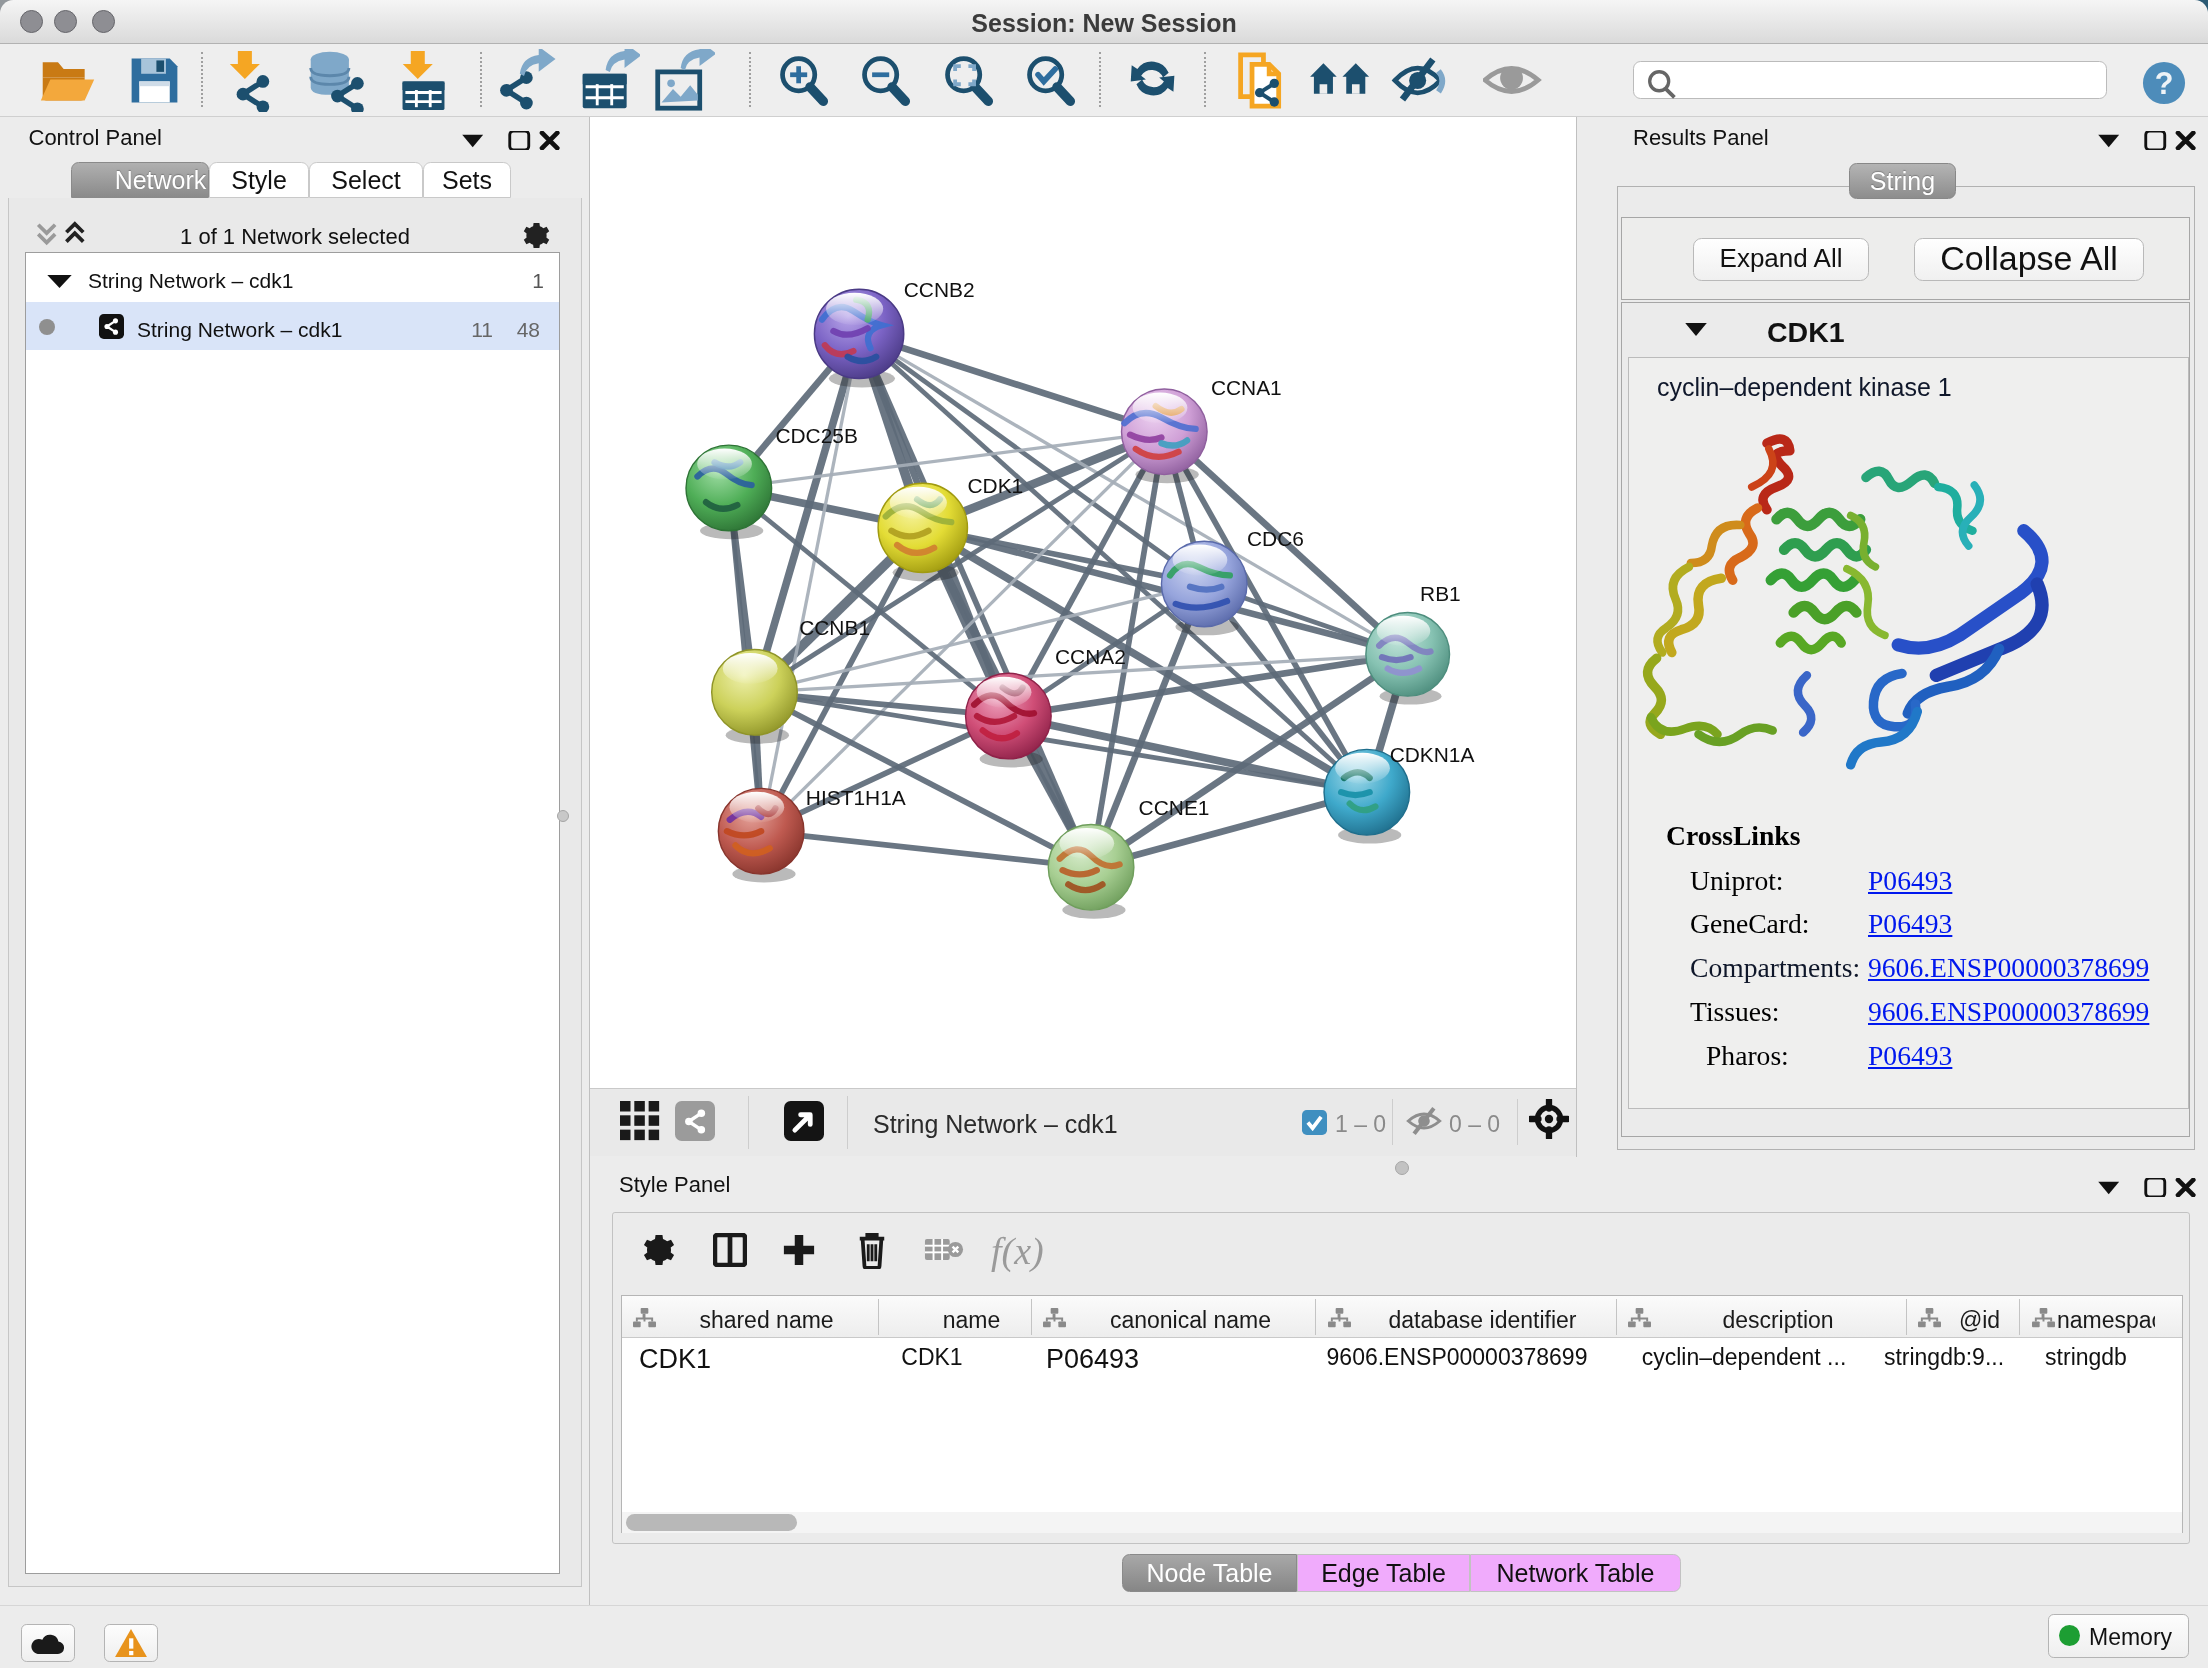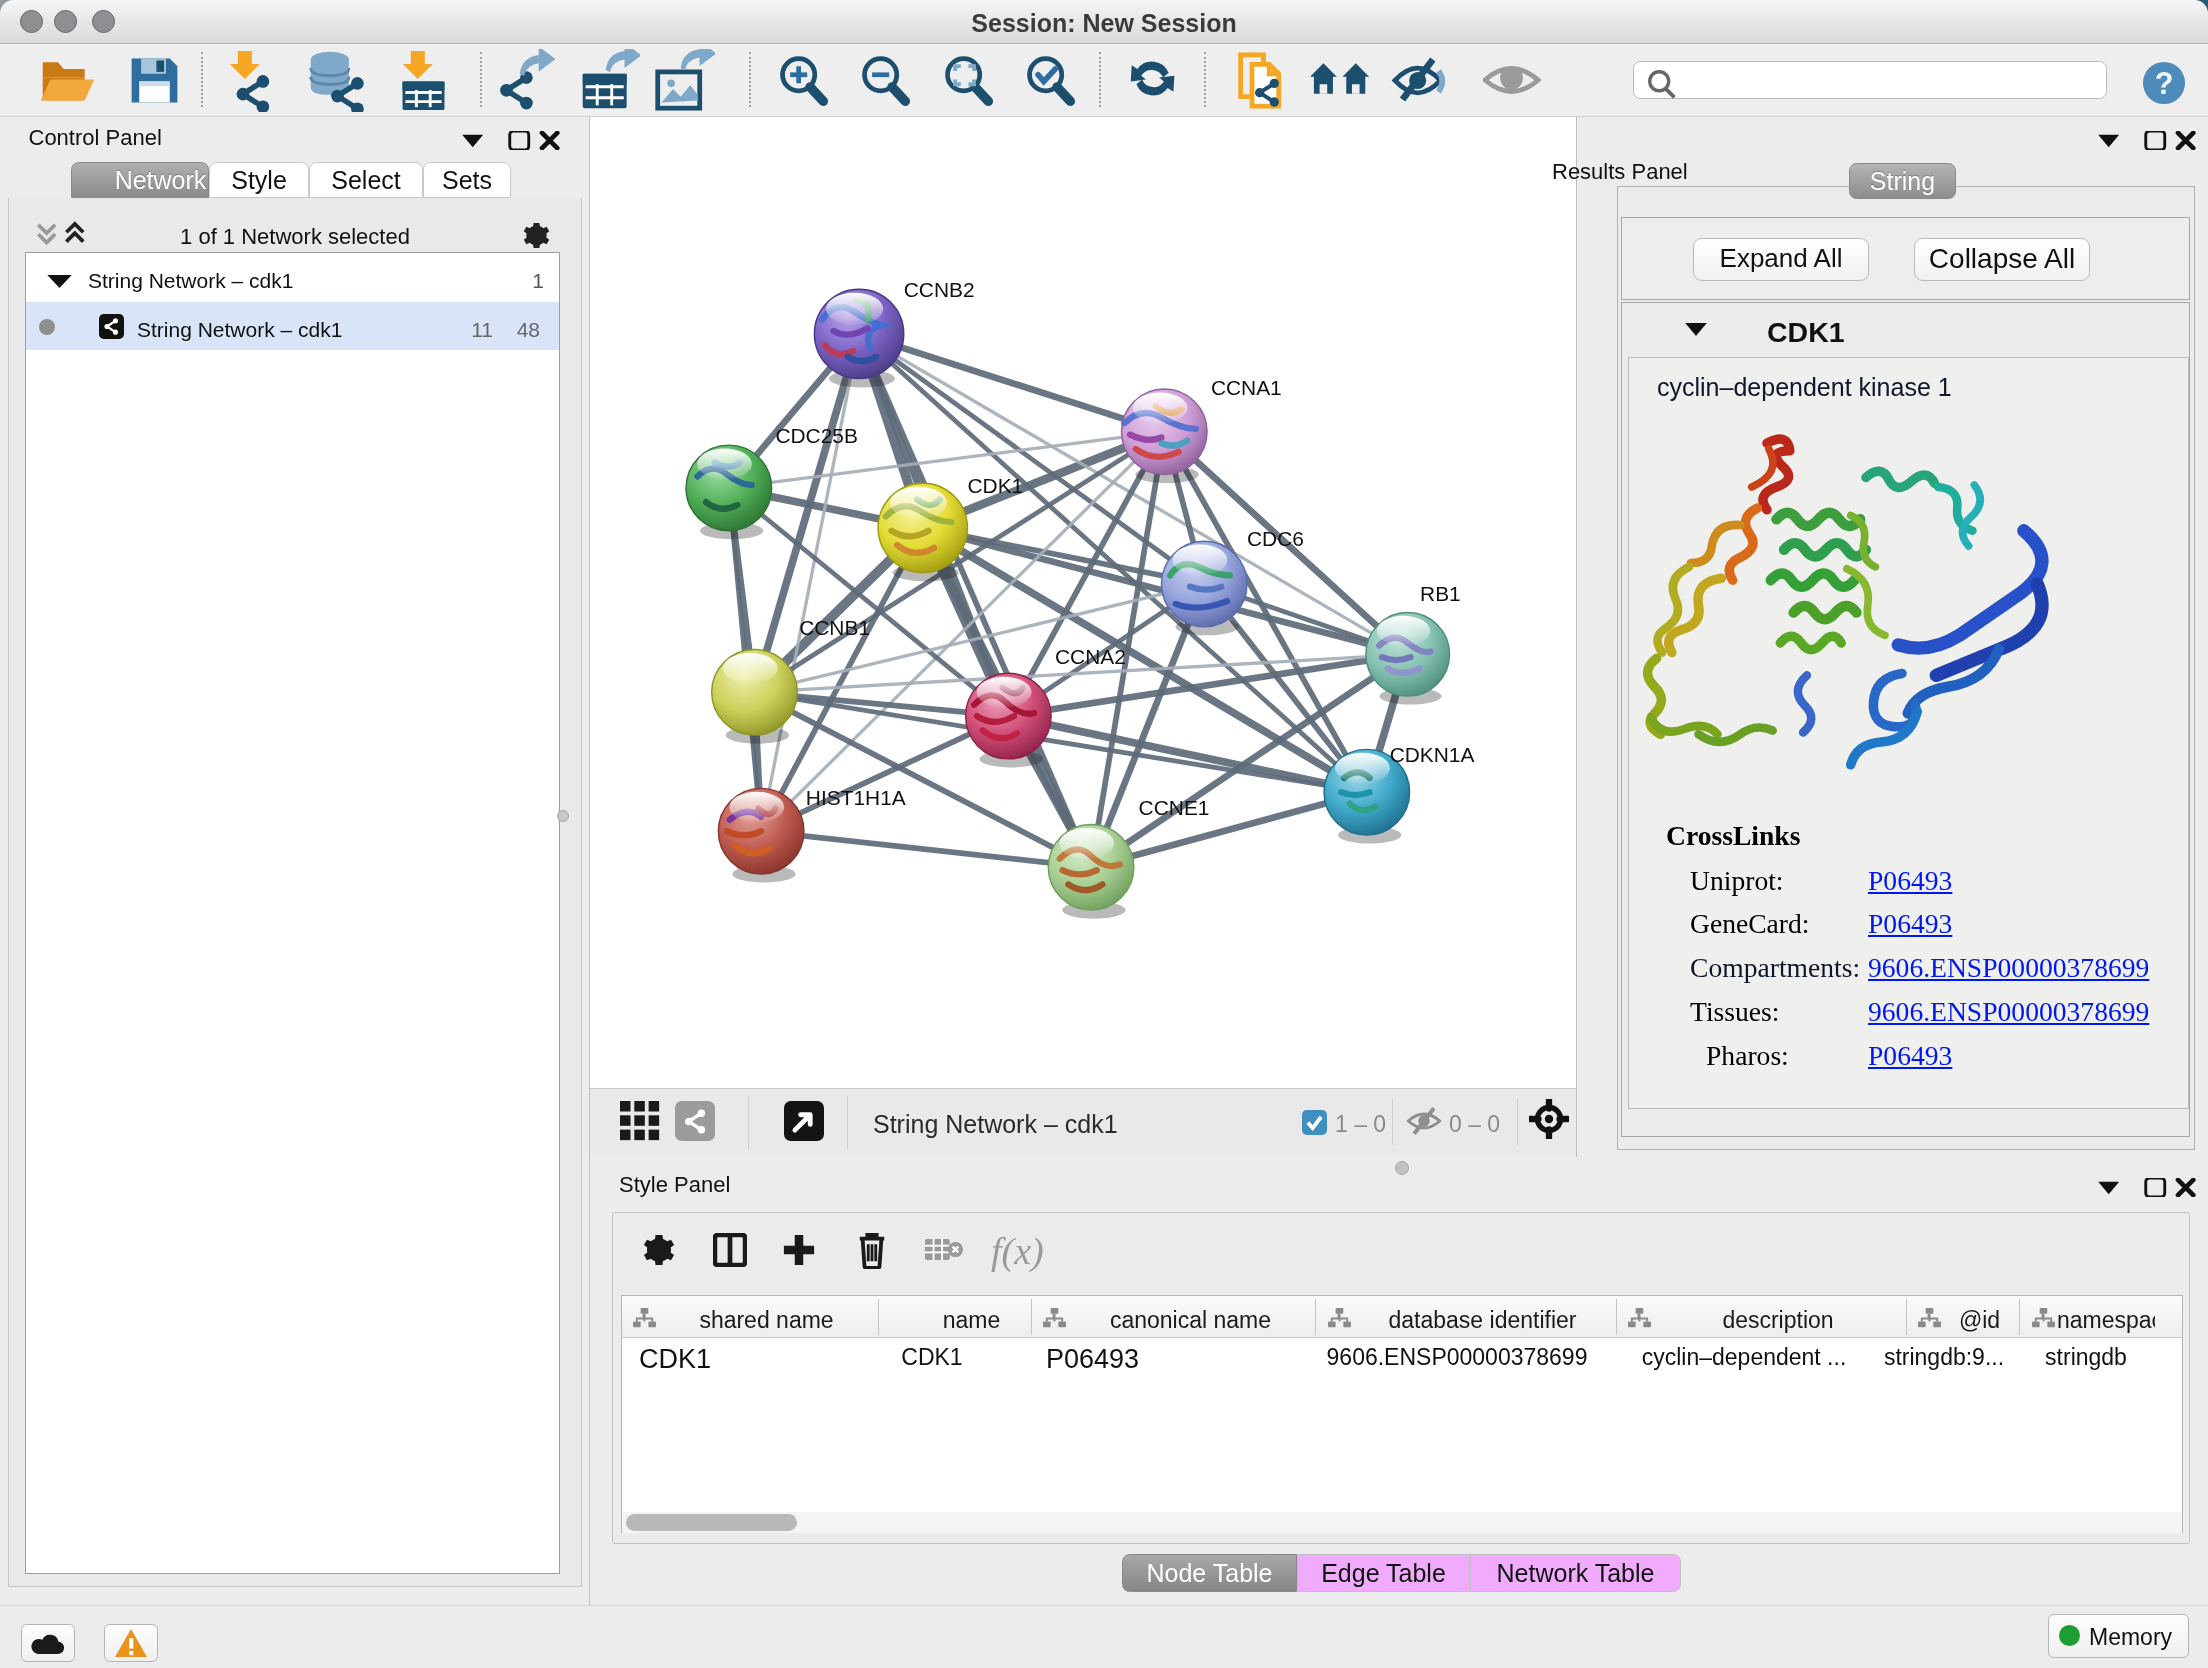--- a/index.html
+++ b/index.html
@@ -458,31 +458,31 @@
       <line x1="19" y1="29" x2="19" y2="37"></line>
 <line x1="1" y1="19" x2="9" y2="19"></line>
       <line x1="29" y1="19" x2="37" y2="19"></line>
     </g>
 <circle cx="19" cy="19" r="4" fill="#111"></circle>
   </svg>
 <div class="abs" style="left:1395px;top:1161px;width:14.3px;height:14.3px;border-radius:50%;background:#c2c2c2;border:1px solid #a6a6a6;z-index:9;"></div>
 <div class="abs" style="left:1579px;top:615px;width:12.4px;height:12.4px;border-radius:50%;background:#c8c8c8;border:1px solid #a5a5a5;"></div>
 
 <div class="abs rpanel"></div>
-<div class="abs panel-title" style="left:1552px;top:125px;margin-top:34px;">Results Panel</div>
+<div class="abs panel-title" style="left:1633px;top:125px;">Results Panel</div>
 <svg class="abs" style="left:2098px;top:131px" width="105" height="19" viewBox="0 0 110 20">
 <path d="M0 4 l22 0 -11 13 z" fill="#111"></path>
 <rect x="50" y="0" width="20" height="20" rx="4" fill="none" stroke="#111" stroke-width="3"></rect>
 <path d="M84 2 l16 16 M100 2 l-16 16" stroke="#111" stroke-width="5" stroke-linecap="round"></path>
 </svg>
 <div class="abs" style="left:1617px;top:186px;width:578px;height:964px;background:#ebebeb;border:1px solid #b1b1b1;"></div>
 <div class="abs" style="left:1849px;top:163px;width:107px;height:36px;border-radius:7.6px;background:linear-gradient(#b4b4b4,#8d8d8d);border:1px solid #888;color:#fff;font-size:25px;text-align:center;line-height:35px;text-shadow:0 -1px 1px rgba(0,0,0,0.25);">String</div>
 <div class="abs" style="left:1621px;top:217px;width:569px;height:83px;background:#ededec;border:1px solid #a6a6a6;"></div>
 <div class="abs btn" style="left:1693px;top:238px;width:176px;height:43px;line-height:39px;font-size:26px;">Expand All</div>
-<div class="abs btn" style="left:1914px;top:238px;width:176px;height:43px;line-height:39px;font-size:28px;">Collapse All</div>
+<div class="abs btn" style="left:1914px;top:238px;width:230px;height:43px;line-height:39px;font-size:34px;">Collapse All</div>
 <div class="abs" style="left:1621px;top:302px;width:569px;height:835px;background:#ebebeb;border:1px solid #a6a6a6;"></div>
 <svg class="abs" style="left:1685px;top:322px" width="22" height="15" viewBox="0 0 23 16">
     <path d="M0 1 l23 0 -11.5 14 z" fill="#111"></path>
   </svg>
 <div class="abs" style="left:1767px;top:316px;font-size:28.5px;font-weight:bold;color:#111;">CDK1</div>
 <div class="abs" style="left:1628px;top:357px;width:561px;height:752px;background:#efefee;border:1px solid #bbbbbb;"></div>
 <div class="abs" style="left:1657px;top:373px;font-size:25px;color:#0f172a;">cyclin–dependent kinase 1</div>
 
 <svg class="abs" style="left:1607px;top:428px" width="495" height="352" viewBox="0 0 520 370">
 <g fill="none" stroke-linecap="round" stroke-linejoin="round">

